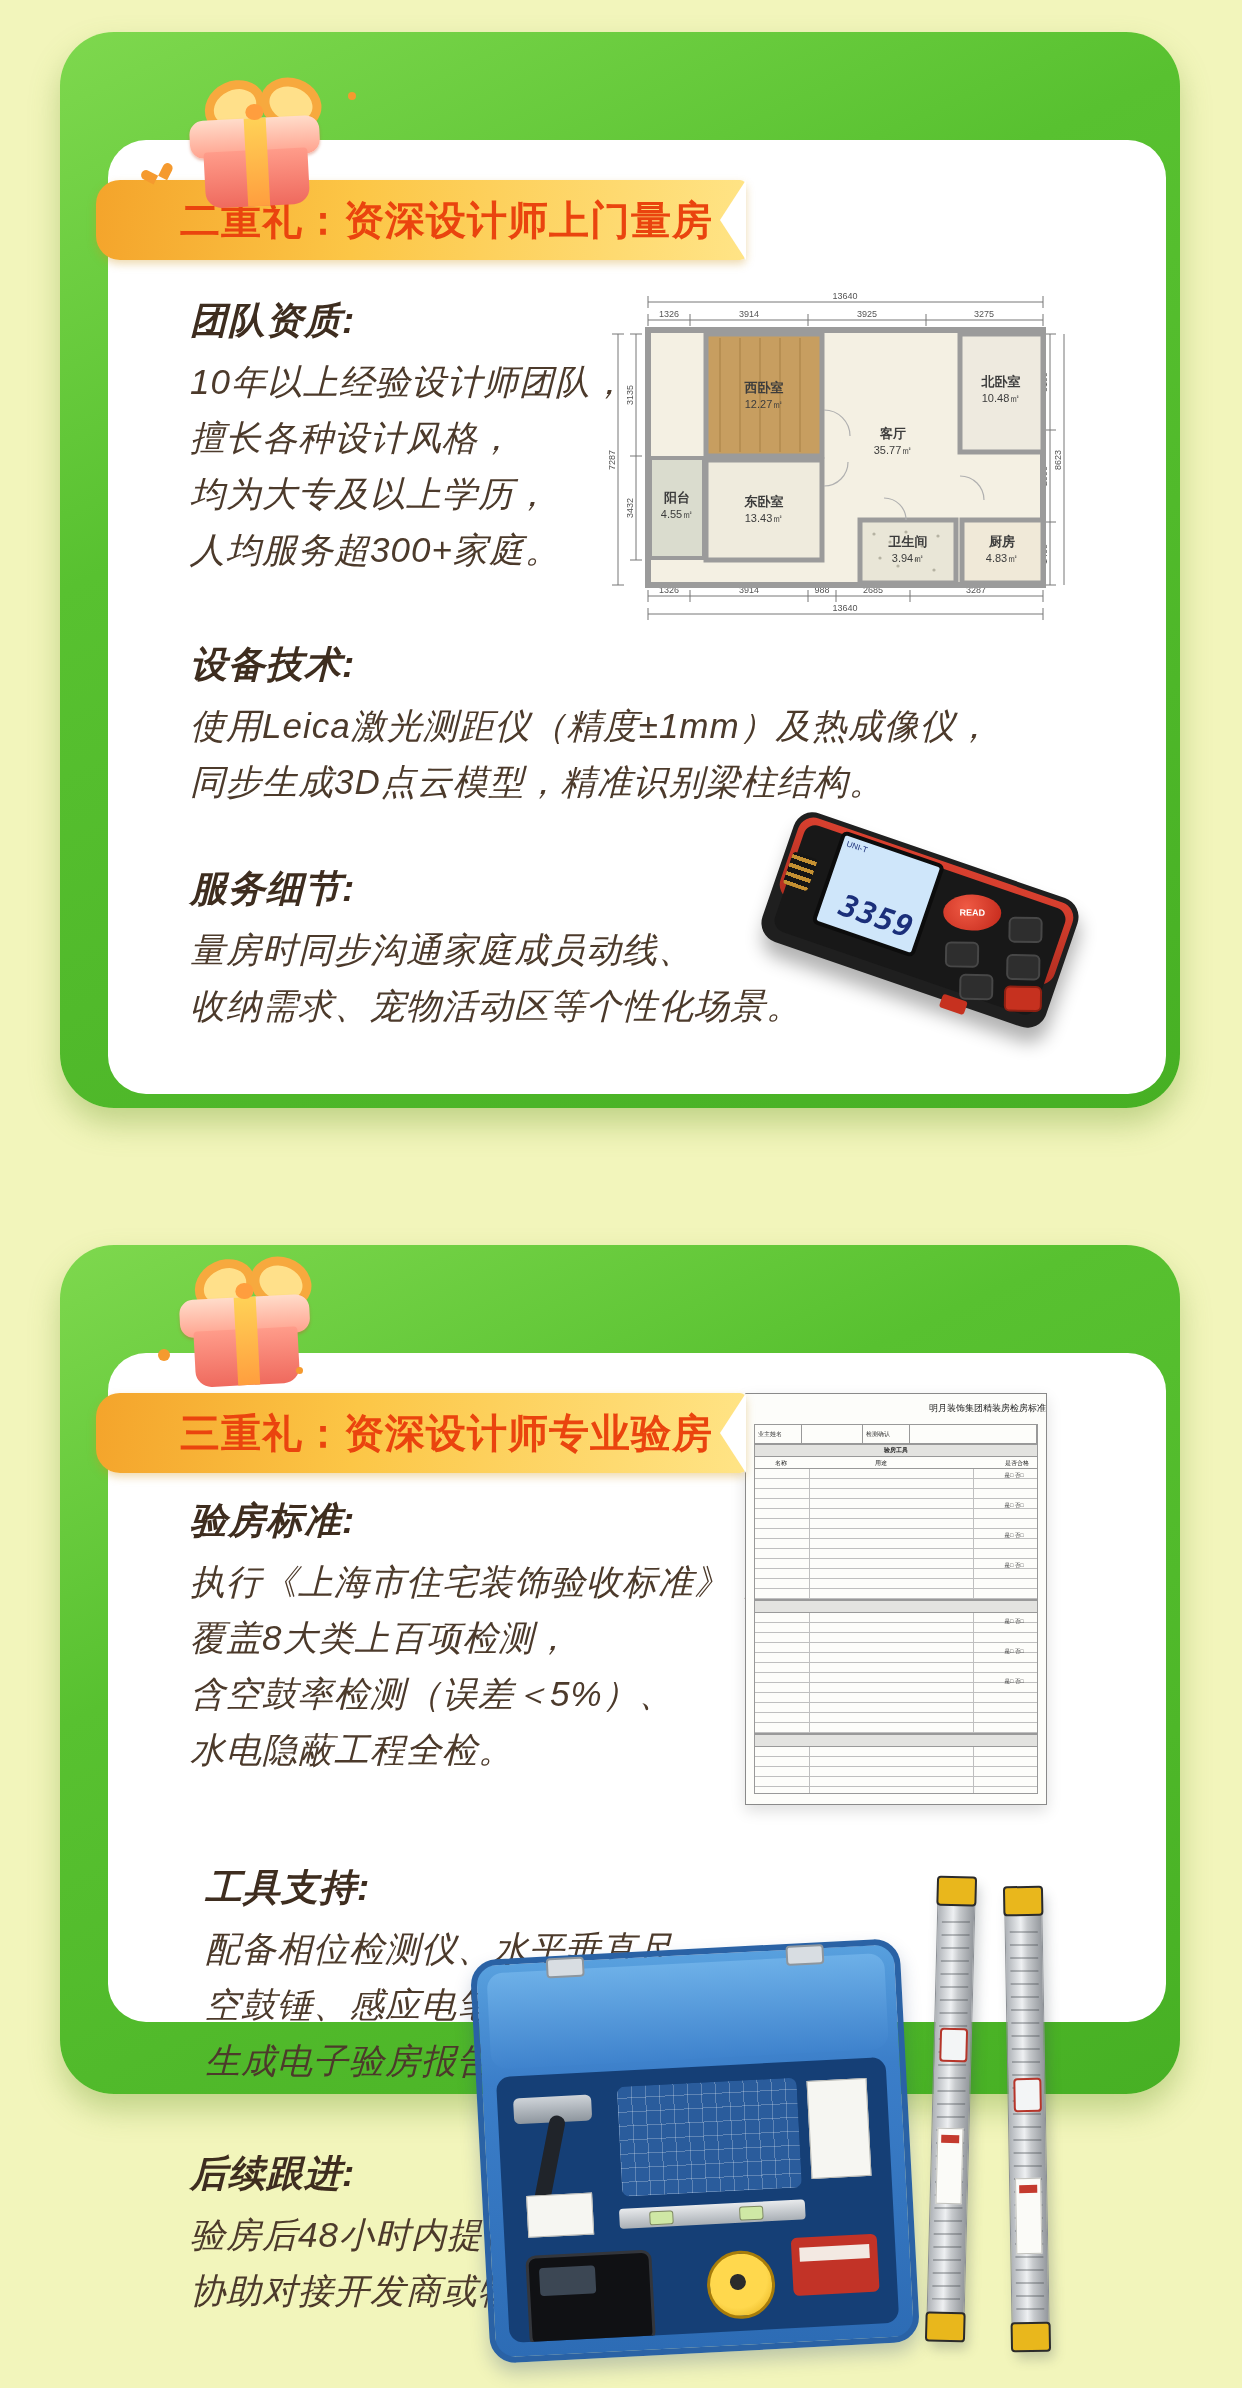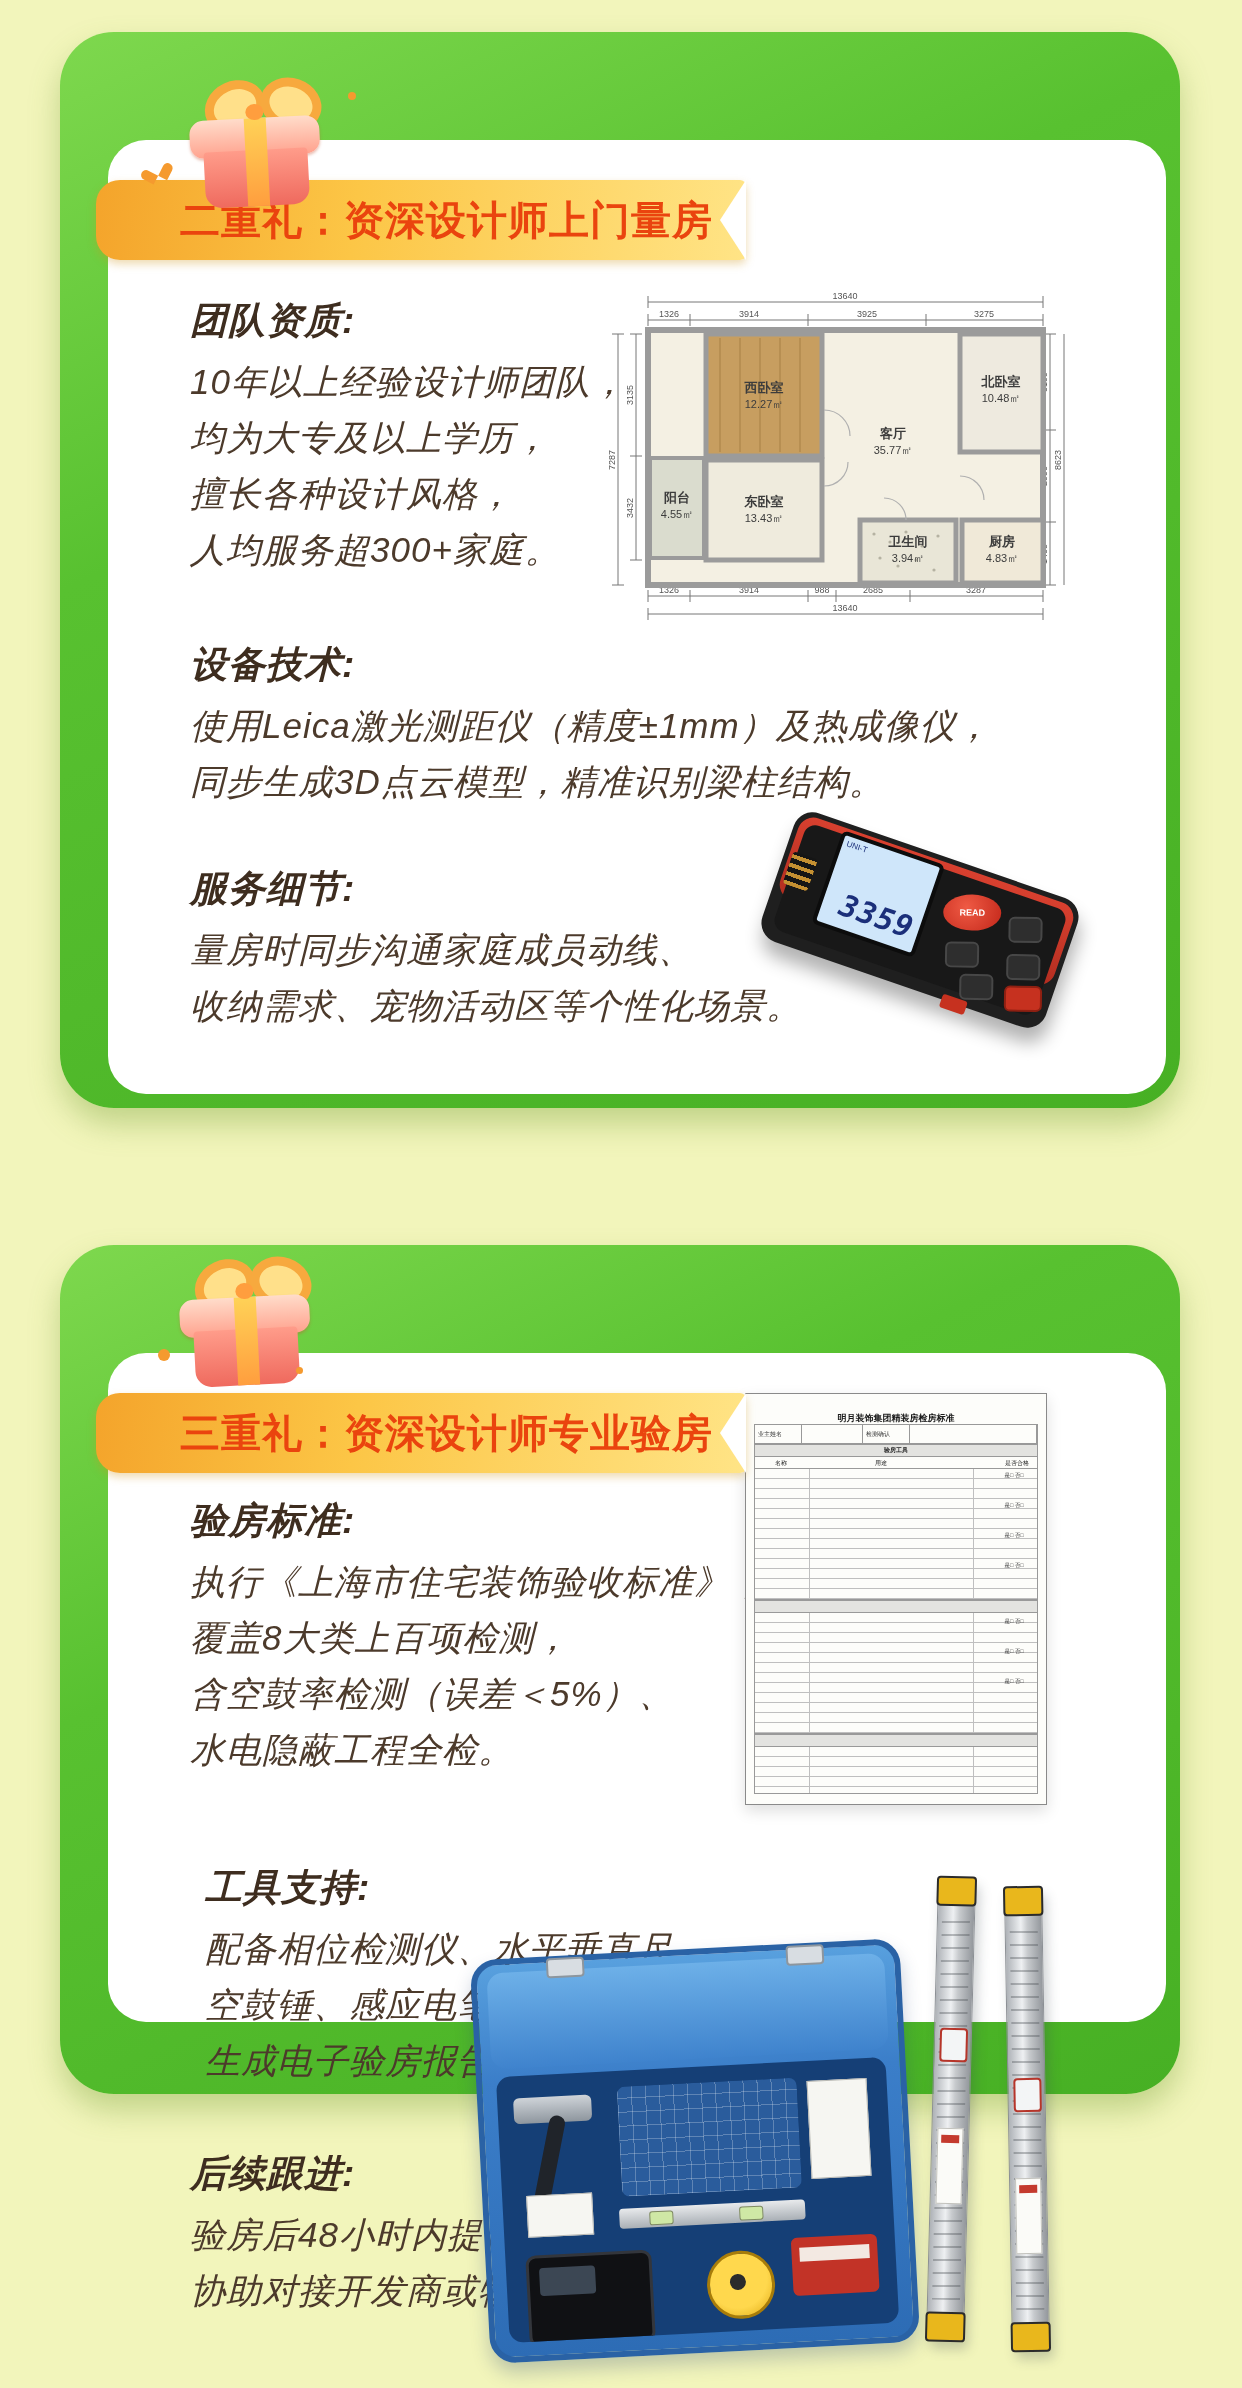--- a/index.html
+++ b/index.html
@@ -73,21 +73,21 @@
   .laser .btn-read{position:absolute;left:168px;top:26px;width:58px;height:36px;border-radius:50%;
         background:radial-gradient(circle at 40% 35%,#ef5a44,#c22619);transform:rotate(-18deg);
         color:#fff;font-size:9px;font-weight:bold;text-align:center;line-height:36px;}
   .laser .btn{position:absolute;width:30px;height:22px;border-radius:6px;background:#2e2e2e;border:2px solid #474747;}
   .laser .btn-red{position:absolute;width:34px;height:22px;border-radius:6px;background:#c6311f;border:2px solid #8f2012;}
   .laser .port{position:absolute;left:196px;bottom:-8px;width:26px;height:14px;background:#c6311f;border-radius:3px;}
 
   
   .doc{position:absolute;left:685px;top:148px;width:300px;height:410px;z-index:2;background:#fdfdfa;
        border:1px solid #8a8a8a;box-shadow:0 6px 14px rgba(0,0,0,.13);}
-  .doc-title{margin-top:18px;text-align:center;font-size:9px;font-weight:bold;color:#1c1c1c;}
+  .doc-title{margin-top:8px;text-align:right;font-size:9px;font-weight:normal;color:#1c1c1c;}
   .doc-fields{position:absolute;left:8px;right:8px;top:30px;height:18px;border:1px solid #999;display:flex;}
   .doc-fields .cell{font-size:6px;color:#333;border-right:1px solid #999;padding:5px 3px 0 3px;}
   .doc-fields .blank{flex:1;border-right:1px solid #999;}
   .doc-band{position:absolute;left:8px;right:8px;height:11px;background:#e3e3e0;border:1px solid #999;
        text-align:center;font-size:6px;font-weight:bold;color:#222;line-height:11px;}
   .doc-cols{position:absolute;left:8px;right:8px;height:11px;border:1px solid #999;font-size:6px;color:#222;}
   .doc-cols span{position:absolute;top:2px;}
   .doc-rows{position:absolute;left:8px;right:8px;border:1px solid #999;
        background-image:
          repeating-linear-gradient(180deg,rgba(0,0,0,0) 0 9px,#bfbfbf 9px 10px),
@@ -148,22 +148,22 @@
     <div class="heart" style="left:86px;top:128px;"></div>
     <div class="deco-dot" style="left:288px;top:60px;width:8px;height:8px;"></div>
 
     <div class="banner">
       <div class="banner-title">二重礼：资深设计师上门量房</div>
     </div>
 
     <div class="section" style="top:266px;">
       <div class="sec-h">团队资质:</div>
       <div class="sec-line">10年以上经验设计师团队，</div>
+      <div class="sec-line">擅长各种设计风格，</div>
       <div class="sec-line">均为大专及以上学历，</div>
-      <div class="sec-line">擅长各种设计风格，</div>
       <div class="sec-line">人均服务超300+家庭。</div>
     </div>
 
     <div class="section" style="top:610px;">
       <div class="sec-h">设备技术:</div>
       <div class="sec-line">使用Leica激光测距仪（精度±1mm）及热成像仪，</div>
       <div class="sec-line">同步生成3D点云模型，精准识别梁柱结构。</div>
     </div>
 
     <div class="section" style="top:834px;">

